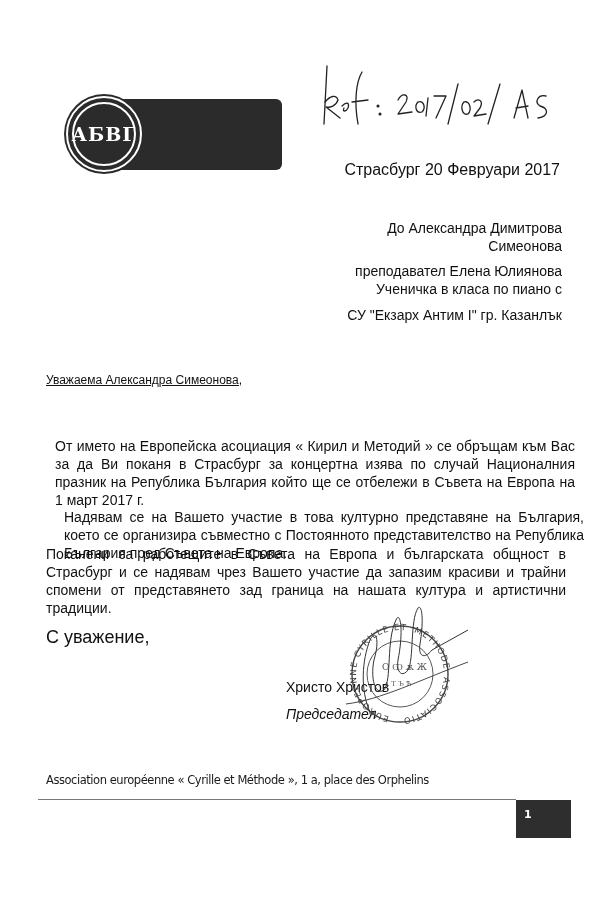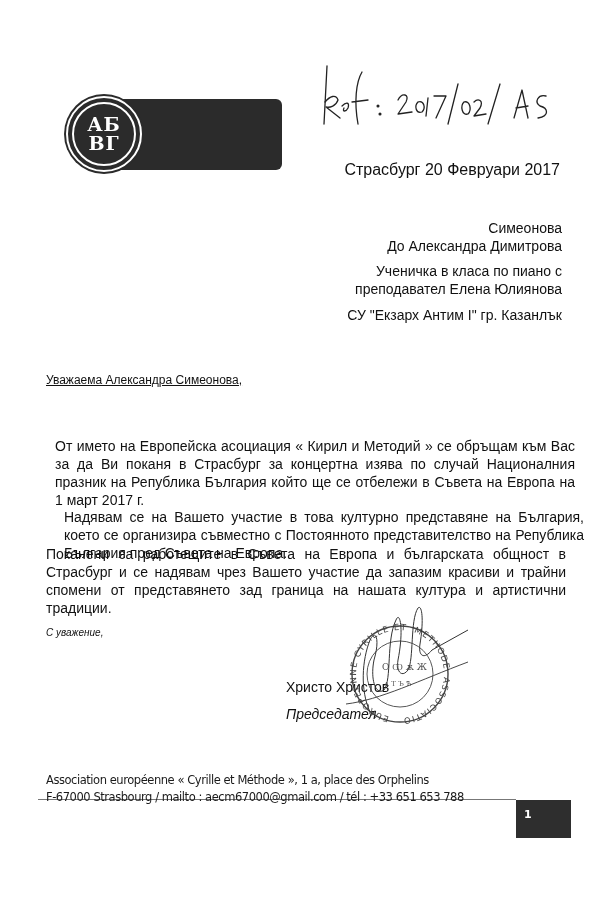--- a/index.html
+++ b/index.html
@@ -16,21 +16,21 @@
     background: #2b2b2b; border-radius: 0 6px 6px 0;
   }
   .logo-circle-outer {
     position: absolute; left: 0; top: 0; width: 76px; height: 76px; border-radius: 50%;
     background: #2b2b2b; border: 2px solid #ffffff; box-sizing: border-box;
     box-shadow: 0 0 0 2px #2b2b2b;
   }
   .logo-circle-inner {
     position: absolute; left: 4px; top: 4px; width: 64px; height: 64px; border-radius: 50%;
     border: 2px solid #ffffff; box-sizing: border-box;
-    display: flex; flex-direction: column; align-items: center; justify-content: center;
+    display: flex; flex-direction: row; align-items: center; justify-content: center;
   }
   .logo-letters {
     color: #fff; font-family: "DejaVu Serif", serif; font-weight: bold; font-size: 19px;
     line-height: 19px; letter-spacing: 1px; text-align: center;
   }
   .logo-text {
     position: absolute; left: 84px; top: 8px; width: 126px; text-align: right;
     color: #f2f2f2; font-family: "DejaVu Sans", sans-serif; font-weight: bold; font-size: 7.4px; line-height: 10px;
   }
   .logo-text .gap { height: 8px; }
@@ -47,21 +47,21 @@
 
   .salutation { left: 46px; top: 373px; font-size: 12px; text-decoration: underline; }
 
   .para {
     left: 46px; width: 520px; font-size: 14px; line-height: 18px; text-align: justify;
   }
   .p1 { top: 428px; }
   .p2 { top: 490px; }
   .p3 { top: 545px; }
 
-  .closing { left: 46px; top: 627px; font-size: 10px; font-style: italic; }
+  .closing { left: 46px; top: 627px; font-size: 18px; }
   .signer { left: 286px; top: 679px; font-size: 14px; }
   .title { left: 286px; top: 706px; font-size: 14px; font-style: italic; }
 
   .stamp { left: 340px; top: 600px; width: 130px; height: 140px; }
 
   
   .footer-line { left: 38px; top: 799px; width: 478px; height: 1px; background: #777; }
   .footer-text {
     left: 46px; top: 772px; font-size: 11.5px; line-height: 17px; color: #1a1a1a;
     font-family: "DejaVu Sans", sans-serif; letter-spacing: -0.45px;
@@ -109,26 +109,26 @@
 
   <path d="M182 22 L170 62"></path>
 
   <path d="M196 56 L204 28 L210 56 M198 46 L210 44"></path>
   <path d="M228 34 C220 32 216 40 222 44 C230 46 232 54 220 56"></path>
 </svg>
 
 <div class="abs date">Страсбург 20 Февруари 2017</div>
 
 <div class="abs recipient r1">
+  <div>До Александра Димитрова</div>
   <div>Симеонова</div>
-  <div>До Александра Димитрова</div>
 </div>
 <div class="abs recipient r2">
+  <div>преподавател Елена Юлиянова</div>
   <div>Ученичка в класа по пиано с</div>
-  <div>преподавател Елена Юлиянова</div>
 </div>
 <div class="abs recipient r3">
   <div>СУ "Екзарх Антим I" гр. Казанлък</div>
 </div>
 
 <div class="abs salutation">Уважаема Александра Симеонова,</div>
 
 <p class="abs para p1" style="margin:9px">От името на Европейска асоциация « Кирил и Методий »  се обръщам към Вас за да Ви поканя в Страсбург за концертна изява по случай Националния празник на Република България който ще се отбележи в Съвета на Европа на 1 март 2017 г.</p>
 <p class="abs para p2" style="margin:18px">Надявам се на Вашето участие в това културно представяне на България, което се организира съвместно с Постоянното представителство на Република България пред Съвета на Европа.</p>
 <p class="abs para p3" style="margin:0">Поканени са работещите в Съвета на Европа и българската общност в Страсбург и се надявам чрез Вашето участие да  запазим красиви и трайни спомени от представянето зад граница на нашата култура и артистични традиции.</p>
@@ -155,15 +155,14 @@
   <text x="42" y="70" font-family="DejaVu Serif, serif" font-size="9" fill="#555" stroke="none">О Ѡ ѫ Ж</text>
   <text x="44" y="86" font-family="DejaVu Serif, serif" font-size="7" fill="#555" stroke="none">Ѧ Т Ъ Ѣ</text>
 
   <path stroke="#333" stroke-width="1" d="M30 112 C20 90 22 60 30 40 C36 28 40 40 34 60 C30 80 36 96 44 90 C52 80 46 40 56 20 C60 10 64 30 58 60 C56 72 62 78 68 70 C74 60 70 20 78 8 C82 4 84 20 80 44 C78 56 84 60 92 50 L128 30"></path>
   <path stroke="#333" stroke-width="0.9" d="M6 104 C40 100 80 80 128 62"></path>
 </svg>
 
 <div class="abs footer-line"></div>
 <div class="abs footer-text">
   <div>Association européenne « Cyrille et Méthode », 1 a, place des Orphelins</div>
-  <div>F-67000 Strasbourg / mailto : aecm67000@gmail.com / tél : +33 651 653 788</div>
 </div>
 <div class="abs page-box">1</div>
 
 </body></html>

